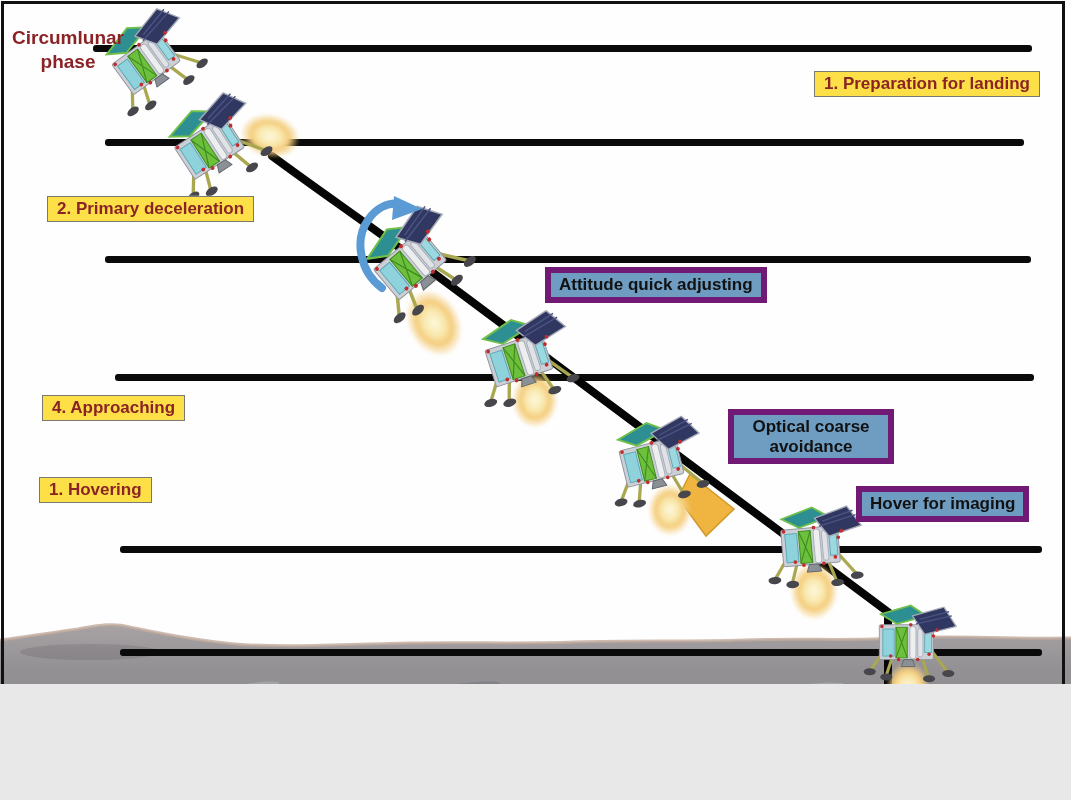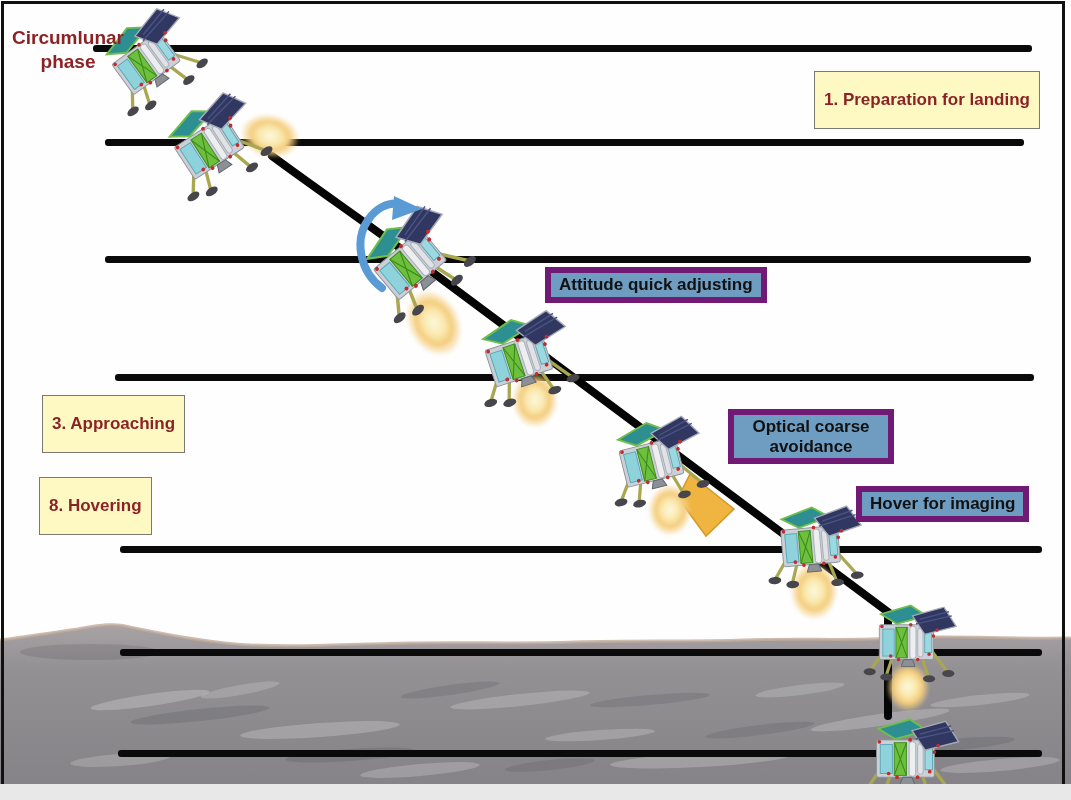--- a/index.html
+++ b/index.html
@@ -1,31 +1,31 @@
 <!DOCTYPE html>
 <html><head>
 <meta charset="utf-8">
 <style>
   html,body{margin:0;padding:0;background:#e8e8e8;}
   #scene{
-    position:relative; width:1071px; height:784px; background:#fefefe;
+    position:relative; width:1071px; height:684px; background:#fefefe;
     overflow:hidden; font-family:"Liberation Sans", sans-serif;
   }
   .frame{
     position:absolute; left:1px; top:1px; width:1064px; height:795px;
     border:3px solid #111; box-sizing:border-box; z-index:9; pointer-events:none;
   }
   .alt-line{
     position:absolute; height:7px; background:#0a0a0a; border-radius:3px; z-index:2;
   }
   .phase-label{
     position:absolute; z-index:7;
-    background:#fef9c3; border:1.6px solid #7a7a72;
+    background:#fde047; border:1.6px solid #7a7a72;
     color:#8b2326; font-weight:bold; font-size:17px; line-height:1.2;
-    padding:18px 9px; white-space:pre; box-shadow:0 0 0 1px rgba(255,255,255,.2);
+    padding:2px 9px; white-space:pre; box-shadow:0 0 0 1px rgba(255,255,255,.2);
   }
   .annot-label{
     position:absolute; z-index:7;
     background:#6f9dc2; border:6px solid #701a75;
     color:#111; font-weight:bold; font-size:17px; line-height:1.15;
     padding:2px 8px; text-align:center; box-sizing:border-box;
   }
   .diagram-title{
     position:absolute; left:4px; top:26px; width:128px; z-index:7;
     color:#8b2326; font-weight:bold; font-size:19px; line-height:1.25; text-align:center;
@@ -171,21 +171,22 @@
     </svg>
 
   <svg class="arrow" style="left:348px; top:196px;" width="84" height="104" viewBox="0 0 84 104">
     <path d="M 34,92 C 12,76 6,44 20,24 C 28,12 40,6 52,8" fill="none" stroke="#5b9bd5" stroke-width="8" stroke-linecap="round"></path>
     <polygon points="46,0 74,13 44,24" fill="#5b9bd5"></polygon>
   </svg>
 
   <div class="diagram-title">Circumlunar phase</div>
 
   <div class="phase-label" style="left:814px; top:71px;">1. Preparation for landing</div>
-  <div class="phase-label" style="left:42px;  top:395px;">3. Approaching</div>
-  <div class="phase-label" style="left:39px;  top:477px;">8. Hovering</div>
+  <div class="phase-label" style="left:47px;  top:196px;">2. Primary deceleration</div>
+  <div class="phase-label" style="left:42px;  top:395px;">4. Approaching</div>
+  <div class="phase-label" style="left:39px;  top:477px;">1. Hovering</div>
 
   <div class="annot-label" style="left:545px; top:267px;">Attitude quick adjusting</div>
   <div class="annot-label" style="left:728px; top:409px; width:166px;text-align:center;">Optical coarse avoidance</div>
   <div class="annot-label" style="left:856px; top:486px;">Hover for imaging</div>
 
   <div class="frame"></div>
 </div>
 
 </body></html>

